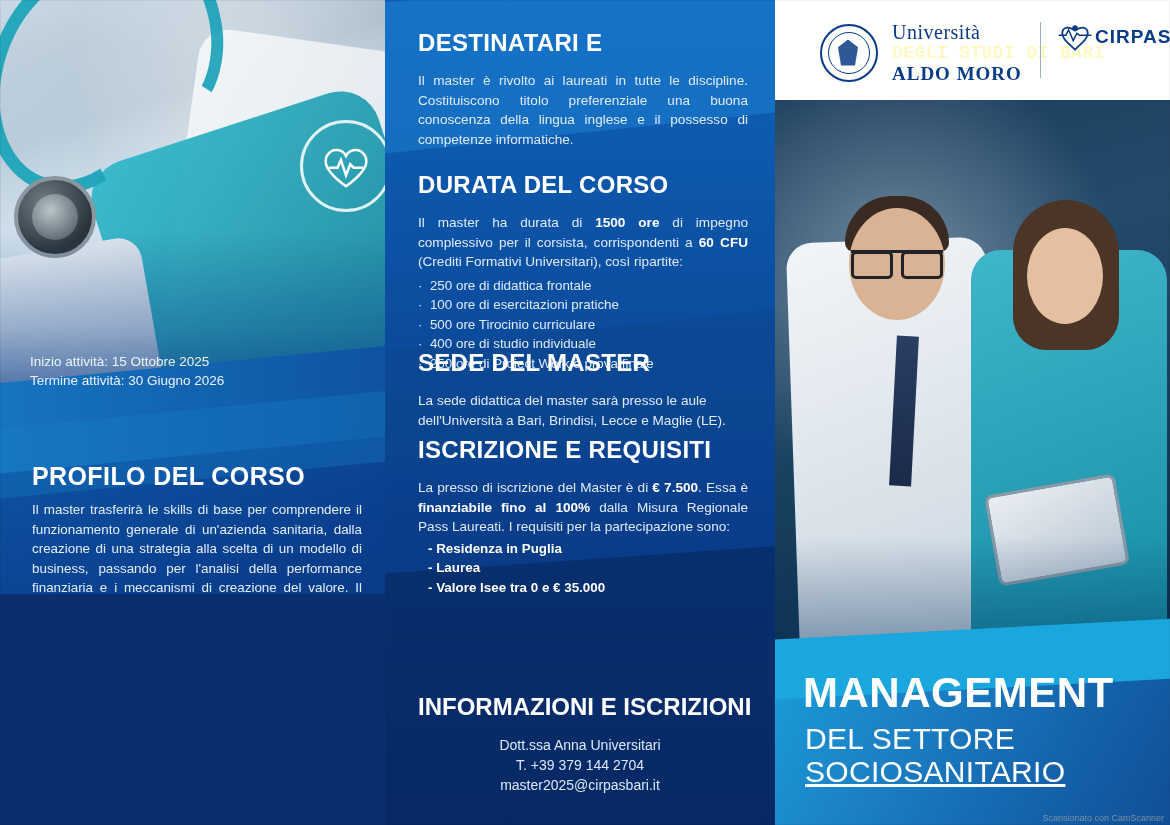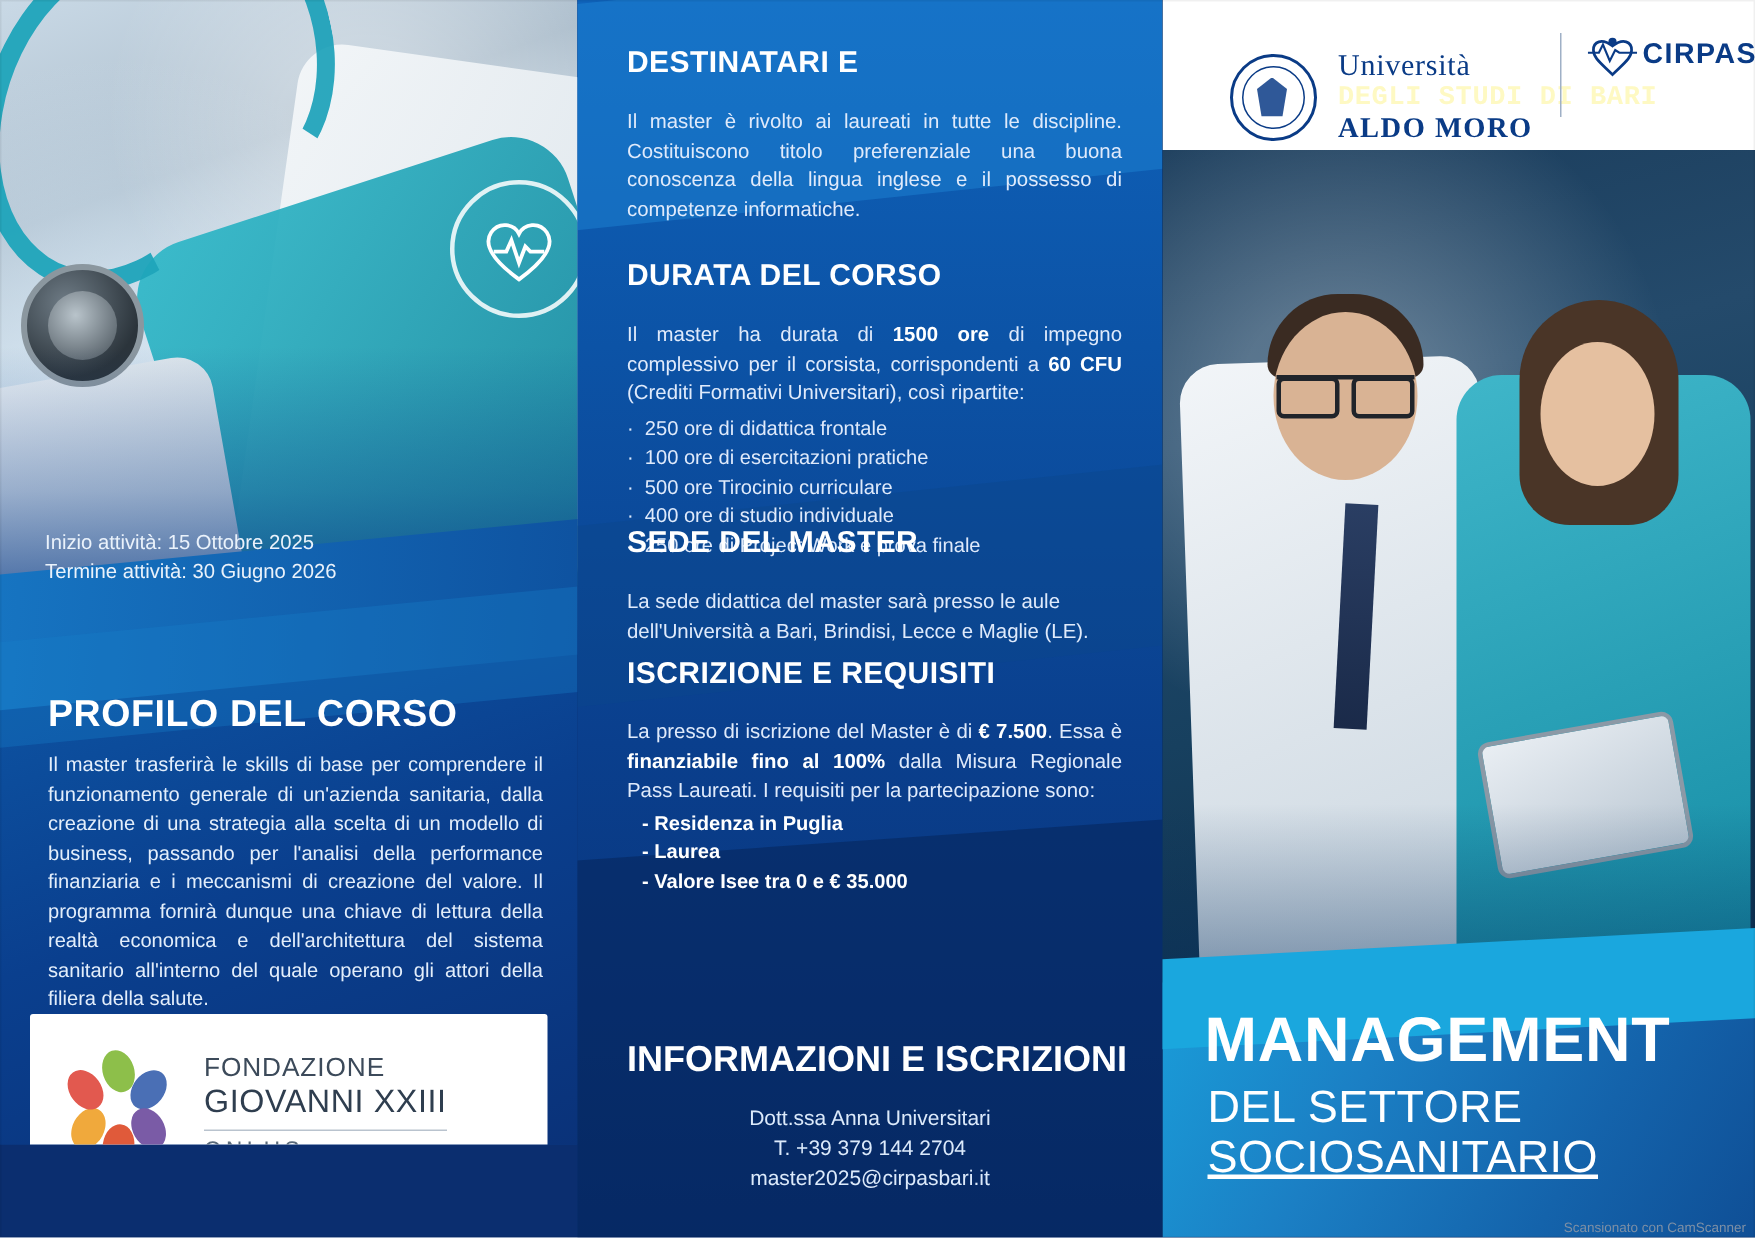--- a/index.html
+++ b/index.html
@@ -1,20 +1,20 @@
 <!DOCTYPE html>
 <html lang="it"><head>
 <meta charset="utf-8">
 <style>
   html,body{margin:0;padding:0;background:#ffffff;}
   body{width:1170px;height:825px;overflow:hidden;font-family:"Liberation Sans",sans-serif;}
   .page{position:relative;width:1170px;height:825px;background:#0b2e6f;overflow:hidden;}
 
   
-  .left-panel{position:absolute;left:0;top:0;width:385px;height:763px;background:#0a3b86;overflow:hidden;}
+  .left-panel{position:absolute;left:0;top:0;width:385px;height:594px;background:#0a3b86;overflow:hidden;}
   .left-photo{position:absolute;left:0;top:0;width:385px;height:420px;
     background:
       radial-gradient(circle at 62% 18%, rgba(255,255,255,0.30) 0 12%, rgba(255,255,255,0) 40%),
       radial-gradient(circle at 20% 62%, rgba(210,228,242,0.55) 0 18%, rgba(210,228,242,0) 55%),
       linear-gradient(160deg,#c9d9e6 0%,#aebfcd 28%,#d7e3ec 50%,#9fb3c3 72%,#7b93a8 100%);
   }
   
   .steth-tube{position:absolute;border:13px solid #1fa5bb;border-radius:50%;width:150px;height:210px;
     left:-10px;top:-40px;border-right-color:transparent;border-top-color:transparent;transform:rotate(18deg);opacity:.95;}
   .steth-tube2{position:absolute;border:12px solid #18a0b8;border-radius:50%;width:120px;height:170px;
@@ -56,21 +56,21 @@
   .fond-rule{height:1px;background:#b9c3ce;margin:6px 0 4px;}
   .fond-l3{font-size:15px;color:#5a6a7a;letter-spacing:3px;text-align:left;}
 
   
   .center-panel{position:absolute;left:385px;top:0;width:390px;height:825px;
     background:linear-gradient(180deg,#0f63bb 0%,#0c53a6 28%,#0a3f8d 60%,#082f72 100%);overflow:hidden;}
   .center-panel .wash1{position:absolute;left:-40px;top:-20px;width:520px;height:150px;background:rgba(30,135,215,.45);transform:rotate(-6deg);}
   .center-panel .wash2{position:absolute;left:-60px;top:330px;width:520px;height:120px;background:rgba(12,70,140,.45);transform:rotate(-6deg);}
   .center-panel .wash3{position:absolute;left:-60px;top:560px;width:520px;height:300px;background:rgba(6,36,90,.55);transform:rotate(-4deg);}
 
-  .c-h{position:relative;color:#ffffff;font-size:20px;font-weight:bold;letter-spacing:.3px;line-height:29px;}
+  .c-h{position:relative;color:#ffffff;font-size:24px;font-weight:bold;letter-spacing:.3px;line-height:29px;}
   .c-p{position:relative;color:#dfeafb;font-size:13.6px;line-height:19.5px;}
   .c-p b{color:#ffffff;}
   .c-li{position:relative;color:#dfeafb;font-size:13.4px;line-height:19.5px;}
 
   .blk{position:absolute;left:33px;width:330px;}
 
   .info-title{position:absolute;left:33px;top:693px;color:#ffffff;font-size:24px;font-weight:bold;}
   .info-lines{position:absolute;left:0;top:735px;width:390px;text-align:center;color:#dceafb;font-size:14px;line-height:20px;}
 
   
@@ -95,21 +95,21 @@
   .right-photo-veil{position:absolute;left:0;top:100px;width:395px;height:560px;
     background:linear-gradient(180deg,rgba(7,48,95,0) 60%,rgba(7,48,95,.45) 82%,rgba(7,48,95,.9) 100%);}
   .right-bottom{position:absolute;left:0;top:655px;width:395px;height:170px;
     background:linear-gradient(120deg,#1a9dd9 0%,#1b7fc4 35%,#1463ab 70%,#0f4f96 100%);}
   .right-bottom:before{content:"";position:absolute;left:-20px;top:-26px;width:440px;height:60px;background:#1aa7de;transform:rotate(-3deg);}
   .mg-title{position:absolute;left:28px;top:670px;color:#ffffff;font-size:42px;font-weight:bold;letter-spacing:.5px;line-height:46px;}
   .mg-sub1{position:absolute;left:30px;top:722px;color:#ffffff;font-size:30px;line-height:34px;letter-spacing:.3px;}
   .mg-sub2{position:absolute;left:30px;top:755px;color:#ffffff;font-size:30px;line-height:34px;letter-spacing:.3px;text-decoration:underline;}
 
   
-  .uni-logo{position:absolute;left:820px;top:22px;display:flex;align-items:center;gap:14px;margin-top:12px;}
+  .uni-logo{position:absolute;left:820px;top:22px;display:flex;align-items:center;gap:14px;}
   .uni-seal{width:54px;height:54px;border-radius:50%;border:2px solid #0a3b86;position:relative;background:#fff;}
   .uni-seal:before{content:"";position:absolute;left:6px;top:6px;right:6px;bottom:6px;border:1px solid #0a3b86;border-radius:50%;}
   .uni-seal:after{content:"";position:absolute;left:16px;top:14px;width:20px;height:26px;background:#0a3b86;
     clip-path:polygon(50% 0,100% 30%,85% 100%,15% 100%,0 30%);opacity:.85;}
   .uni-txt{display:flex;flex-direction:column;line-height:1;}
   .uni-l1{font-family:"Liberation Serif",serif;font-size:20px;color:#0a3b86;letter-spacing:.5px;}
   .uni-l2{font-family:Liberation Mono, monospace;font-size:18px;color:#fef9c3;font-weight:bold;letter-spacing:.4px;margin-top:2px;}
   .uni-l3{font-family:"Liberation Serif",serif;font-size:19px;color:#0a3b86;font-weight:bold;letter-spacing:1px;margin-top:2px;}
   .divider-v{position:absolute;left:1040px;top:22px;width:1px;height:56px;background:#9fb0c6;}
   .cirpas{position:absolute;left:1055px;top:22px;display:flex;flex-direction:row;align-items:center;text-align:right;}

